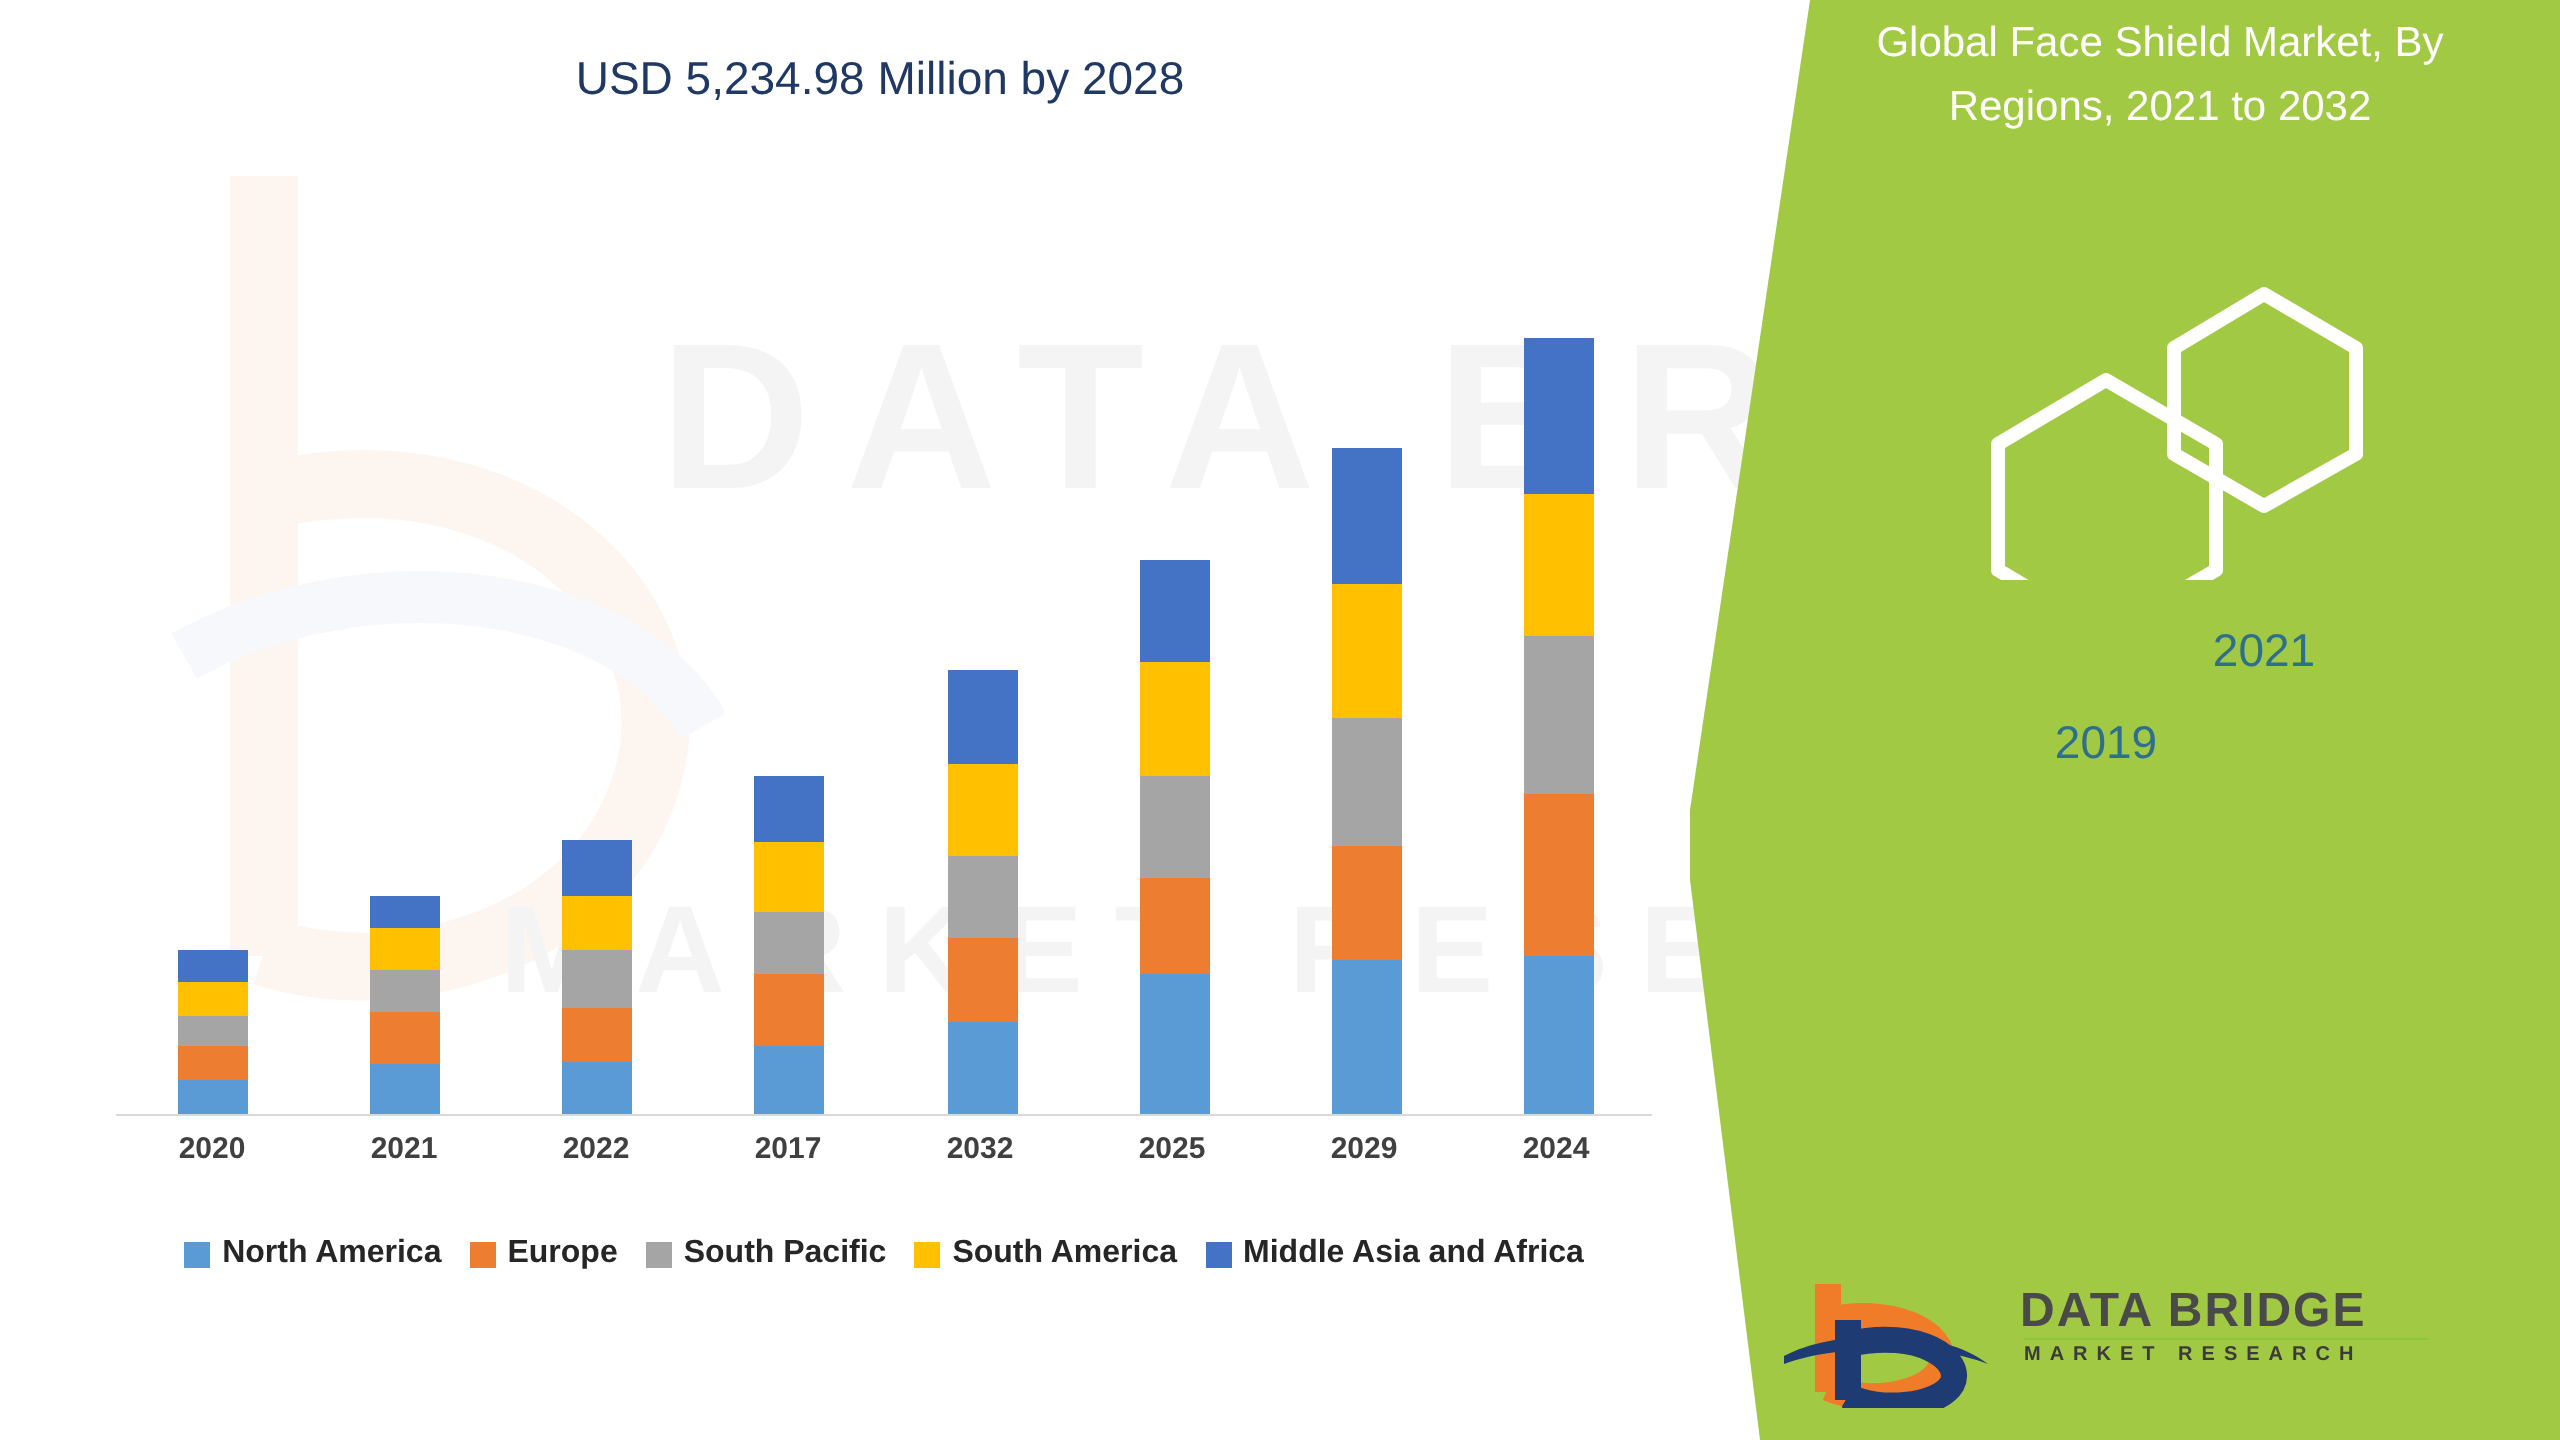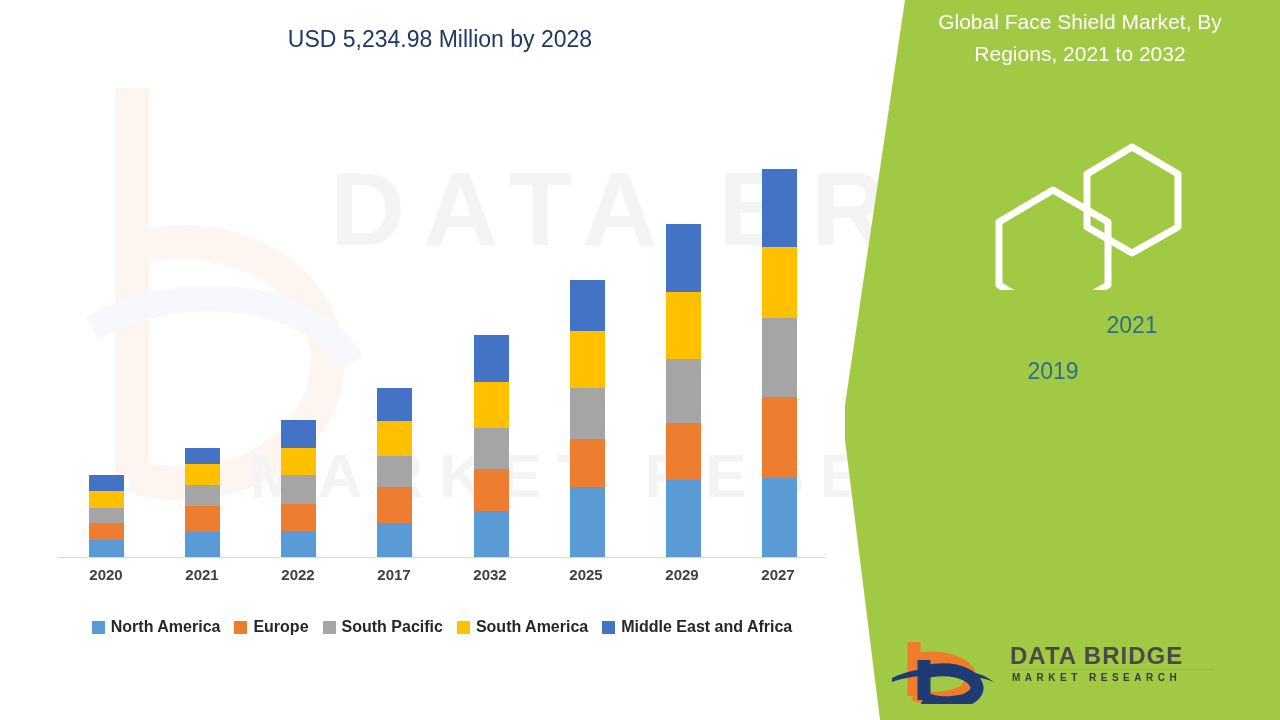--- a/index.html
+++ b/index.html
@@ -179,21 +179,21 @@
     </div>
 
     <div class="xlabels">
         <div class="xlabel">2020</div>
         <div class="xlabel">2021</div>
         <div class="xlabel">2022</div>
         <div class="xlabel">2017</div>
         <div class="xlabel">2032</div>
         <div class="xlabel">2025</div>
         <div class="xlabel">2029</div>
-        <div class="xlabel">2027</div>
+        <div class="xlabel">2024</div>
       </div>
 
     <div class="legend">
         <div class="legend-item">
           <span class="legend-swatch" style="background: rgb(91, 155, 213);"></span>
           <span class="legend-label">North America</span>
         </div>
         <div class="legend-item">
           <span class="legend-swatch" style="background: rgb(237, 125, 49);"></span>
           <span class="legend-label">Europe</span>
@@ -201,21 +201,21 @@
         <div class="legend-item">
           <span class="legend-swatch" style="background: rgb(165, 165, 165);"></span>
           <span class="legend-label">South Pacific</span>
         </div>
         <div class="legend-item">
           <span class="legend-swatch" style="background: rgb(255, 192, 0);"></span>
           <span class="legend-label">South America</span>
         </div>
         <div class="legend-item">
           <span class="legend-swatch" style="background: rgb(68, 114, 196);"></span>
-          <span class="legend-label">Middle East and Africa</span>
+          <span class="legend-label">Middle Asia and Africa</span>
         </div>
       </div>
   </div>
 
   <svg class="green-pane" viewBox="0 0 1280 720" preserveAspectRatio="none">
     <polygon points="905,0 1280,0 1280,720 880,720 845,440 845,405" fill="#A2C943"></polygon>
   </svg>
 
   <div class="green-content">
     <div class="green-title">

